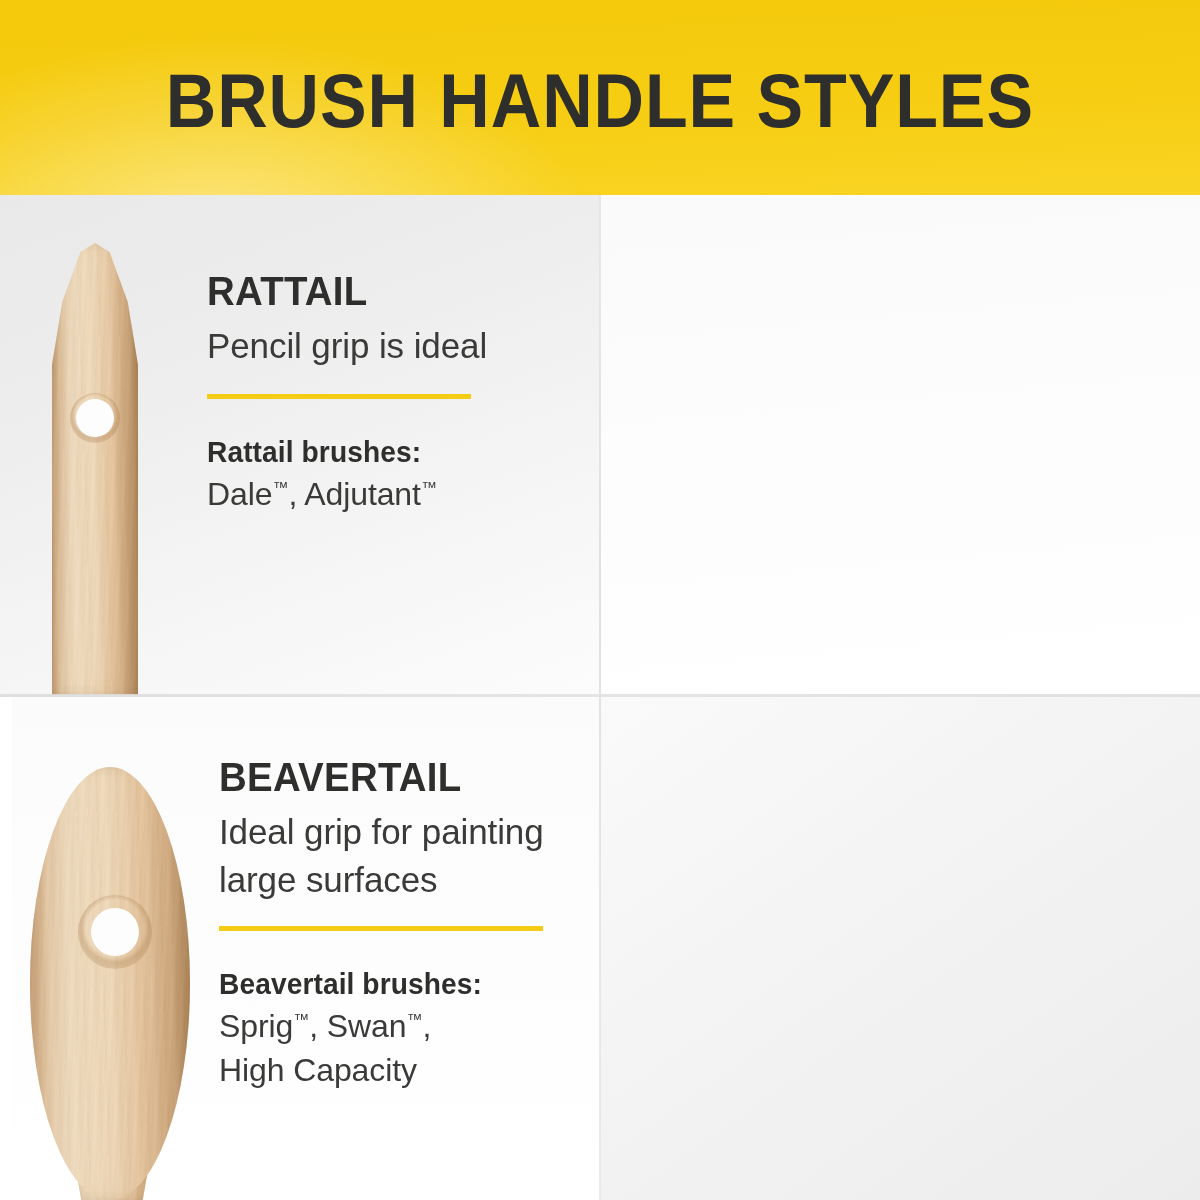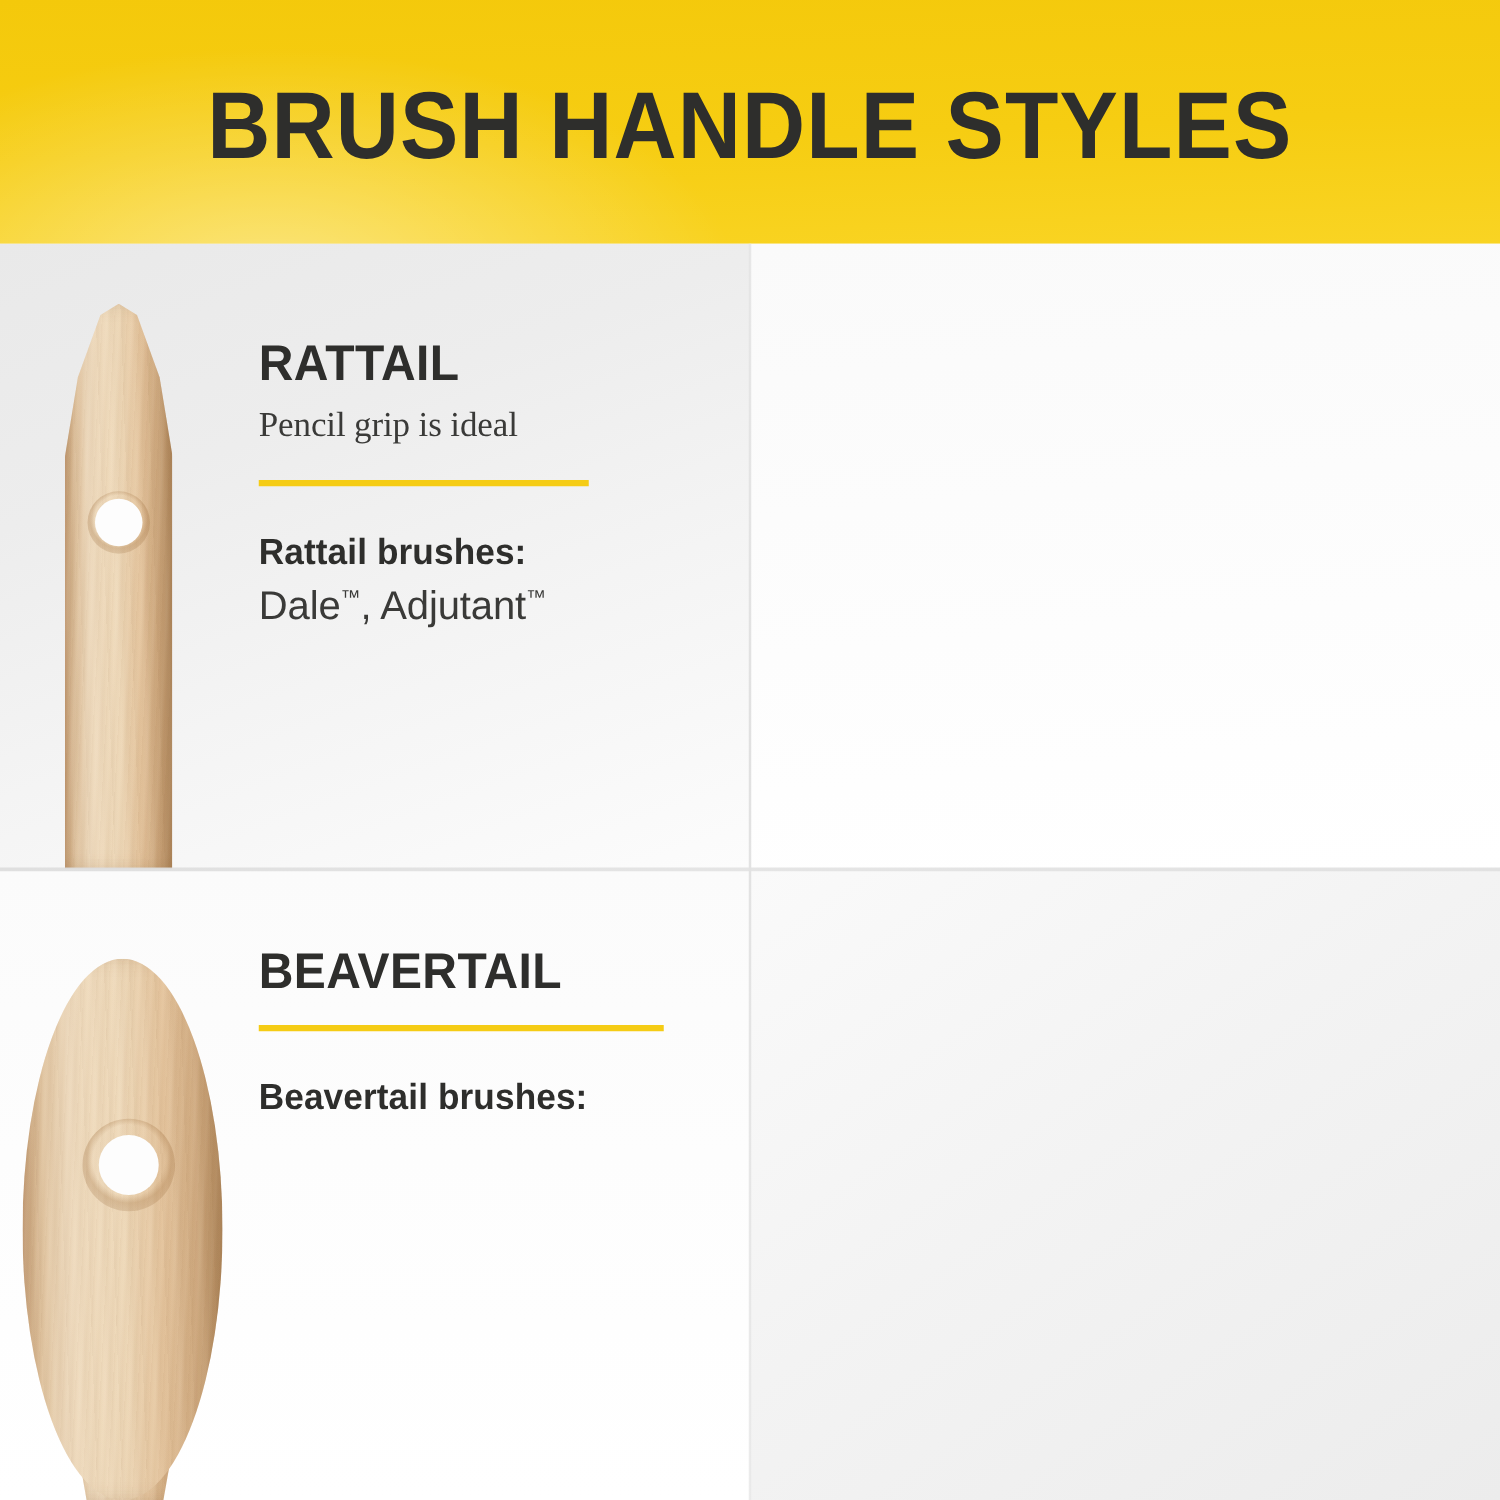--- a/index.html
+++ b/index.html
@@ -55,21 +55,21 @@
     top: 195px;
     width: 1200px;
     height: 762px;
   }
   .cell {
     position: absolute;
     overflow: hidden;
   }
   .cell-tl { left: 0;   top: 0;   width: 600px; height: 500px; }
   .cell-tr { left: 600px; top: 0; width: 600px; height: 500px; }
-  .cell-bl { left: 0;   top: 500px; width: 600px; height: 505px; }
+  .cell-bl { left: 12px;   top: 500px; width: 600px; height: 505px; }
   .cell-br { left: 600px; top: 500px; width: 600px; height: 505px; }
 
   .bg-tl { background: linear-gradient(160deg, #E9E9E9 0%, #EDEDED 32%, #F4F4F4 62%, #FCFCFC 100%); }
   .bg-tr { background: linear-gradient(175deg, #FAFAFA 0%, #FCFCFC 40%, #FFFFFF 100%); }
   .bg-bl { background: linear-gradient(180deg, #FBFBFB 0%, #FDFDFD 45%, #FFFFFF 100%); }
   .bg-br { background: linear-gradient(145deg, #FAFAFA 0%, #F3F3F3 45%, #ECECEC 100%); }
 
   
   .seam-v {
     position: absolute;
@@ -201,23 +201,23 @@
     font-size: 40px;
     letter-spacing: 0.3px;
     color: #2E2E2C;
     line-height: 1.02;
     margin: 0 0 10px 0;
     transform: scaleX(0.96);
     transform-origin: left center;
     white-space: nowrap;
   }
   .style-desc {
-    font-family: Liberation Serif, serif;
+    font-family: Liberation Sans, sans-serif;
     font-weight: 400;
-    font-size: 28px;
+    font-size: 35px;
     color: #3A3A38;
     line-height: 1.38;
     margin: 0;
     letter-spacing: -0.1px;
   }
   .rule {
     height: 5px;
     background: #F5CC15;
     margin: 20px 0 0 0;
   }
@@ -310,22 +310,30 @@
           <div class="wood"></div>
           <div class="wood-sheen"></div>
           <div class="wood-shadow"></div>
         </div>
         <div class="hole-ring" style="left:48px; top:128px; width:74px; height:74px;"></div>
         <div class="hole" style="left:61px; top:141px; width:48px; height:48px;"></div>
       </div>
 
       <div class="panel p-bl">
         <div class="style-name">BEAVERTAIL</div>
+        <div class="style-desc">
+          <span>Ideal grip for painting</span><br>
+          <span>large surfaces</span>
+        </div>
         <div class="rule rule-bl"></div>
         <div class="brushes-label">Beavertail brushes:</div>
+        <div class="brushes-list">
+          Sprig<span class="tm">™</span>, Swan<span class="tm">™</span>,<br>
+          <span>High Capacity</span>
+        </div>
       </div>
     </div>
 
     <div class="cell cell-br bg-br">
 
       
 
       
     </div>
 

